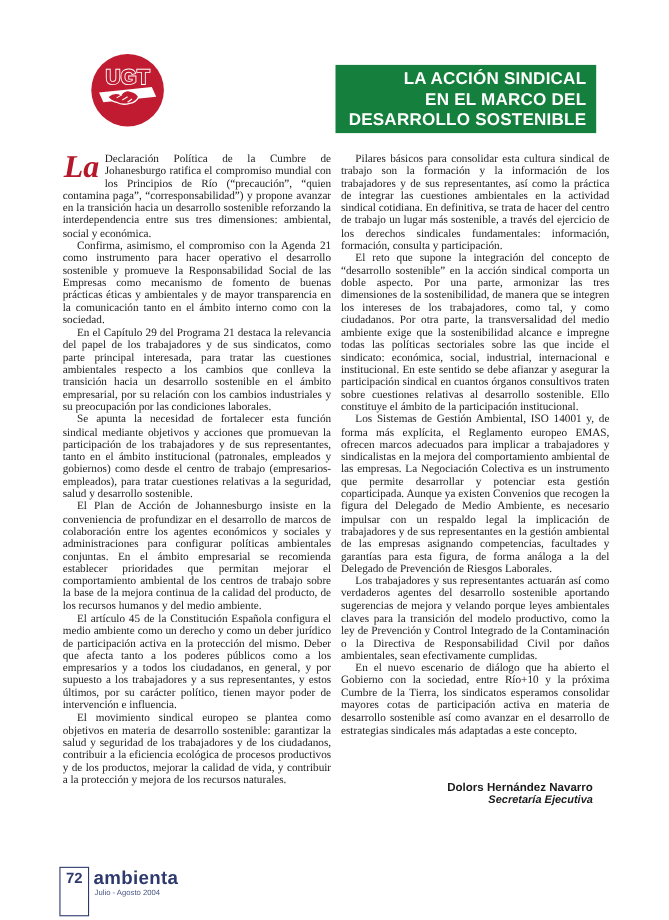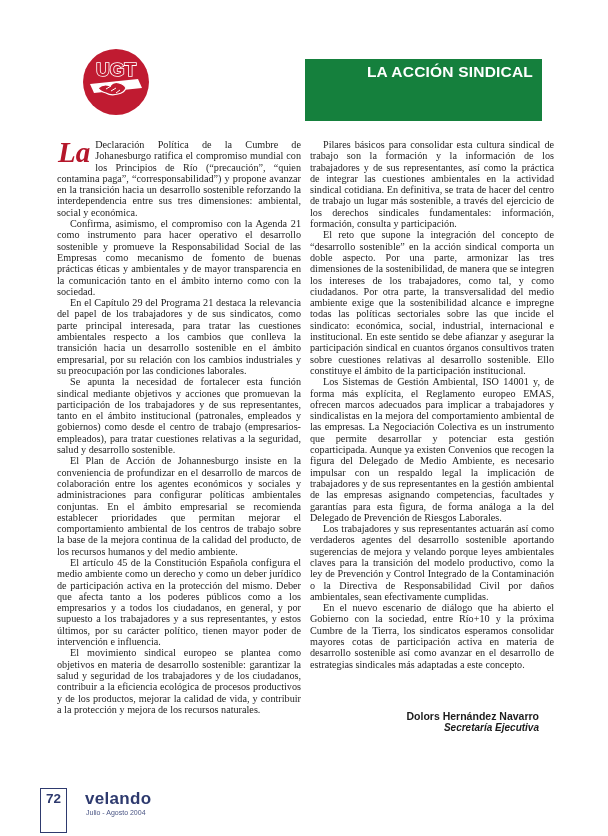--- a/index.html
+++ b/index.html
@@ -65,21 +65,21 @@
     padding-right: 15px;
     text-align: right;
     font-family: "Liberation Sans", sans-serif;
     color: #1c1c1c;
   }
   .signature .sig-name { font-weight: bold; font-size: 10.5px; line-height: 11.5px; margin-top: 41px; }
   .signature .sig-role { font-weight: bold; font-style: italic; font-size: 10px; line-height: 11px; }
 
   
   .footer-pagebox {
-    position: absolute; left: 40px; top: 788px;
+    position: absolute; left: 54px; top: 788px;
     width: 27px; height: 45px;
     border: 1px solid #2e3a6e;
     text-align: center;
     font-family: "Liberation Sans", sans-serif;
     font-weight: bold;
     font-size: 13.5px;
     color: #2e3a6e;
     padding-top: 2px;
   }
   .footer-mag {
@@ -105,20 +105,22 @@
     <circle cx="34" cy="34" r="33" fill="#c01b31"></circle>
     <text x="34" y="28" text-anchor="middle" font-family="Liberation Sans, sans-serif" font-size="19" font-weight="bold" fill="#c01b31" stroke="#ffffff" stroke-width="1.6" paint-order="stroke">UGT</text>
     <polygon points="8,36 56,31 60,40 12,45" fill="#ffffff"></polygon>
     <path d="M16 40 q6 -5 12 -2 q4 -5 9 -3 q5 1 7 5 q-2 5 -8 6 q-7 2 -12 -1 q-5 -1 -8 -5 z" fill="#c01b31" stroke="#ffffff" stroke-width="1.2"></path>
     <path d="M24 41 l5 -3 M29 43 l5 -3 M34 45 l4 -3" stroke="#ffffff" stroke-width="1" fill="none"></path>
   </svg>
 </div>
 
 <div class="title-banner">
   <div>LA ACCIÓN SINDICAL</div>
+  <div>EN EL MARCO DEL</div>
+  <div>DESARROLLO SOSTENIBLE</div>
 </div>
 
 <div class="columns">
   <div class="col">
     <p class="para no-indent">
       <span class="dropcap">La</span><span>Declaración Política de la Cumbre de Johanesburgo ratifica el compromiso mundial con los Principios de Río (“precaución”, “quien contamina paga”, “corresponsabilidad”) y propone avanzar en la transición hacia un desarrollo sostenible reforzando la interdependencia entre sus tres dimensiones: ambiental, social y económica.</span>
     </p>
     <p class="para">Confirma, asimismo,  el compromiso con la Agenda 21 como instrumento para hacer operativo el desarrollo sostenible y promueve la Responsabilidad Social de las Empresas como mecanismo de fomento de buenas prácticas éticas y ambientales y de mayor transparencia en la comunicación tanto en el ámbito interno como con la sociedad.</p>
     <p class="para">En el Capítulo 29 del Programa 21 destaca la relevancia del papel de los trabajadores y de sus sindicatos, como parte principal interesada, para tratar las cuestiones ambientales respecto a los cambios que conlleva la transición hacia un desarrollo sostenible en el ámbito empresarial, por su relación con los cambios industriales y su preocupación por las condiciones laborales.</p>
     <p class="para">Se apunta la necesidad de fortalecer esta función sindical mediante objetivos y acciones que promuevan la participación de los trabajadores y de sus representantes, tanto en el ámbito institucional (patronales, empleados y gobiernos) como desde el centro de trabajo (empresarios-empleados), para tratar cuestiones relativas a la seguridad, salud y desarrollo sostenible.</p>
@@ -136,14 +138,14 @@
     <div class="signature">
       <div class="sig-name">Dolors Hernández Navarro</div>
       <div class="sig-role">Secretaría Ejecutiva</div>
     </div>
   </div>
 </div>
 
 <div class="footer-pagebox">
   <span>72</span>
 </div>
-<div class="footer-mag">velando</div>
+<div class="footer-mag">ambienta</div>
 <div class="footer-issue">Julio - Agosto 2004</div>
 
 </body></html>

